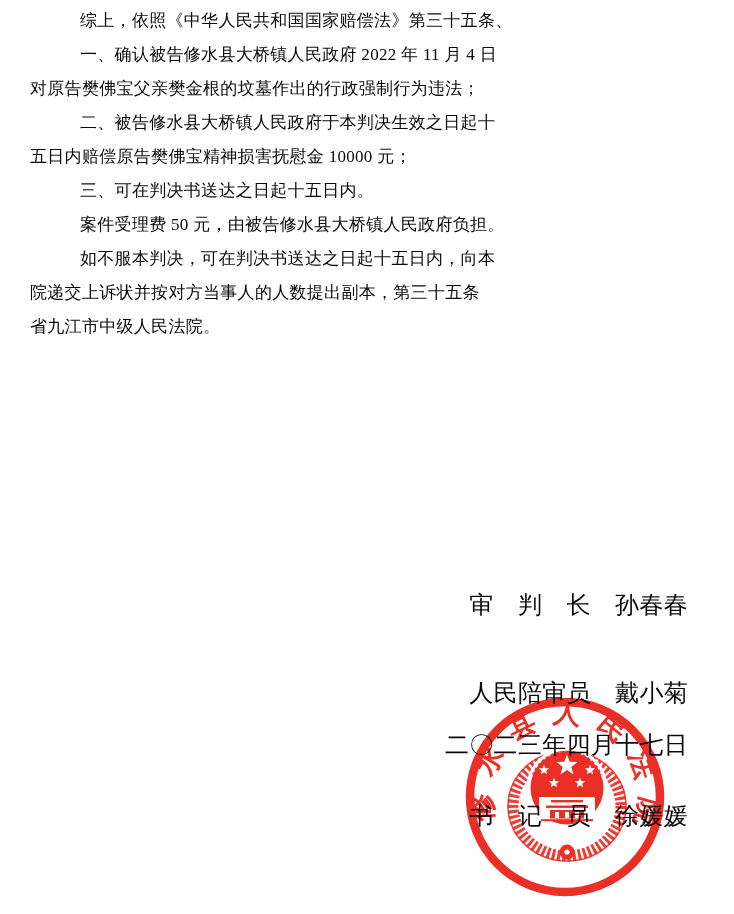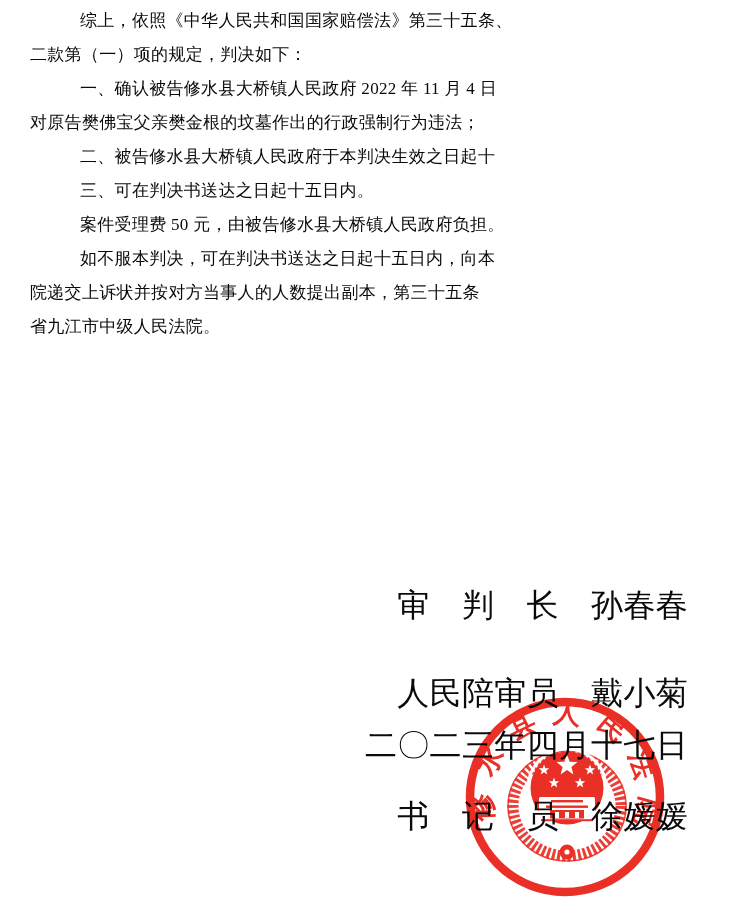--- a/index.html
+++ b/index.html
@@ -8,21 +8,21 @@
     font-family:"Liberation Serif","DejaVu Serif",serif;color:#0a0a0a;
   }
   .page{position:absolute;inset:0;background:#ffffff}
   .body-text{
     position:absolute;left:30px;top:4px;width:682px;
     font-size:17px;line-height:34px;letter-spacing:0.3px;
   }
   .line{white-space:pre}
   .indent{text-indent:50px}
   .sig{
-    position:absolute;right:46px;font-size:32px;line-height:26px;
+    position:absolute;right:46px;font-size:24px;line-height:26px;
     white-space:pre;text-align:right;letter-spacing:0.3px;
   }
   .sig1{top:592px}.sig2{top:629px}.sig3{top:680px}
   .date-line{top:732px}
   .clerk-line{top:803px}
   .seal{
     position:absolute;left:452px;top:684px;width:226px;height:222px;
     mix-blend-mode:multiply;opacity:.95;pointer-events:none;
   }
   .seal-text{
@@ -30,24 +30,24 @@
     font-family:"Liberation Serif","DejaVu Serif",serif;
   }
 </style>
 </head>
 <body>
 
 <div class="page">
 
   <div class="body-text">
     <div class="line indent">综上，依照《中华人民共和国国家赔偿法》第三十五条、</div>
-    <div class="line">二款第（一）项的规定，判决如下：</div>
     <div class="line indent">一、确认被告修水县大桥镇人民政府 2022 年 11 月 4 日</div>
     <div class="line">对原告樊佛宝父亲樊金根的坟墓作出的行政强制行为违法；</div>
     <div class="line indent">二、被告修水县大桥镇人民政府于本判决生效之日起十</div>
+    <div class="line">五日内赔偿原告樊佛宝精神损害抚慰金 10000 元；</div>
     <div class="line indent">三、可在判决书送达之日起十五日内。</div>
     <div class="line indent">案件受理费 50 元，由被告修水县大桥镇人民政府负担。</div>
     <div class="line indent">如不服本判决，可在判决书送达之日起十五日内，向本</div>
     <div class="line">院递交上诉状并按对方当事人的人数提出副本，第三十五条</div>
     <div class="line">省九江市中级人民法院。</div>
   </div>
 
   <div class="sig sig1">审　判　长　孙春春</div>
   <div class="sig sig3">人民陪审员　戴小菊</div>
 

